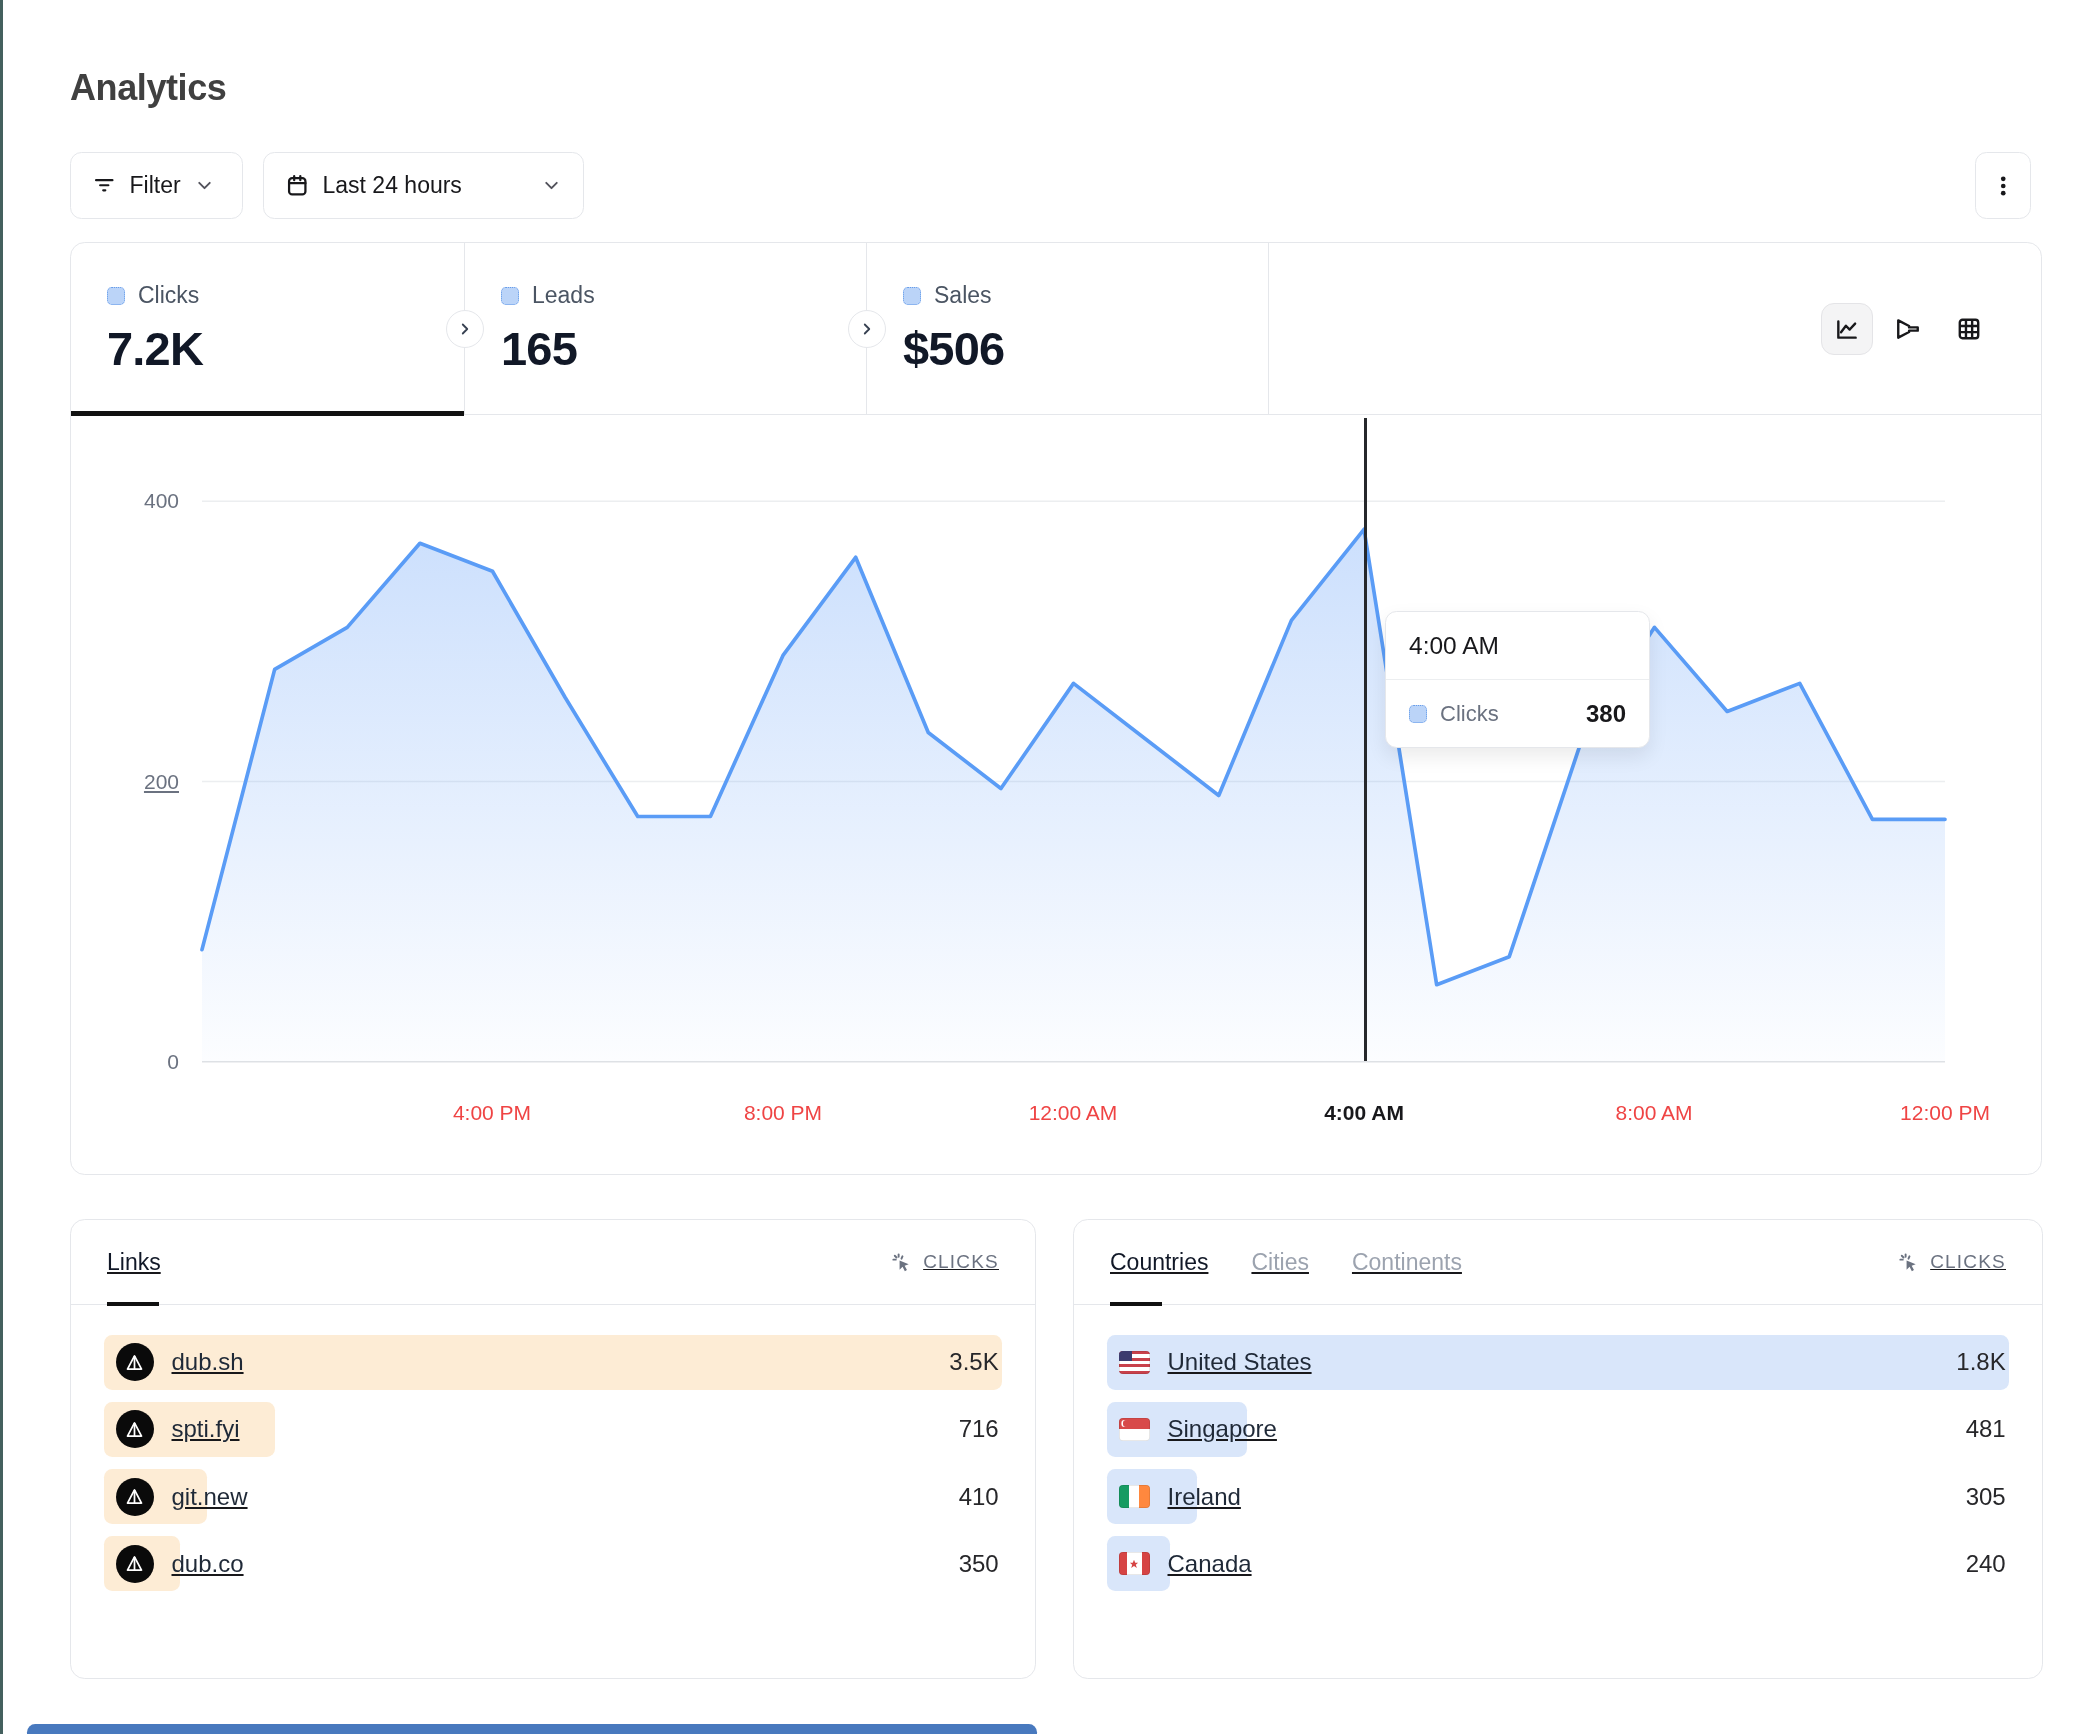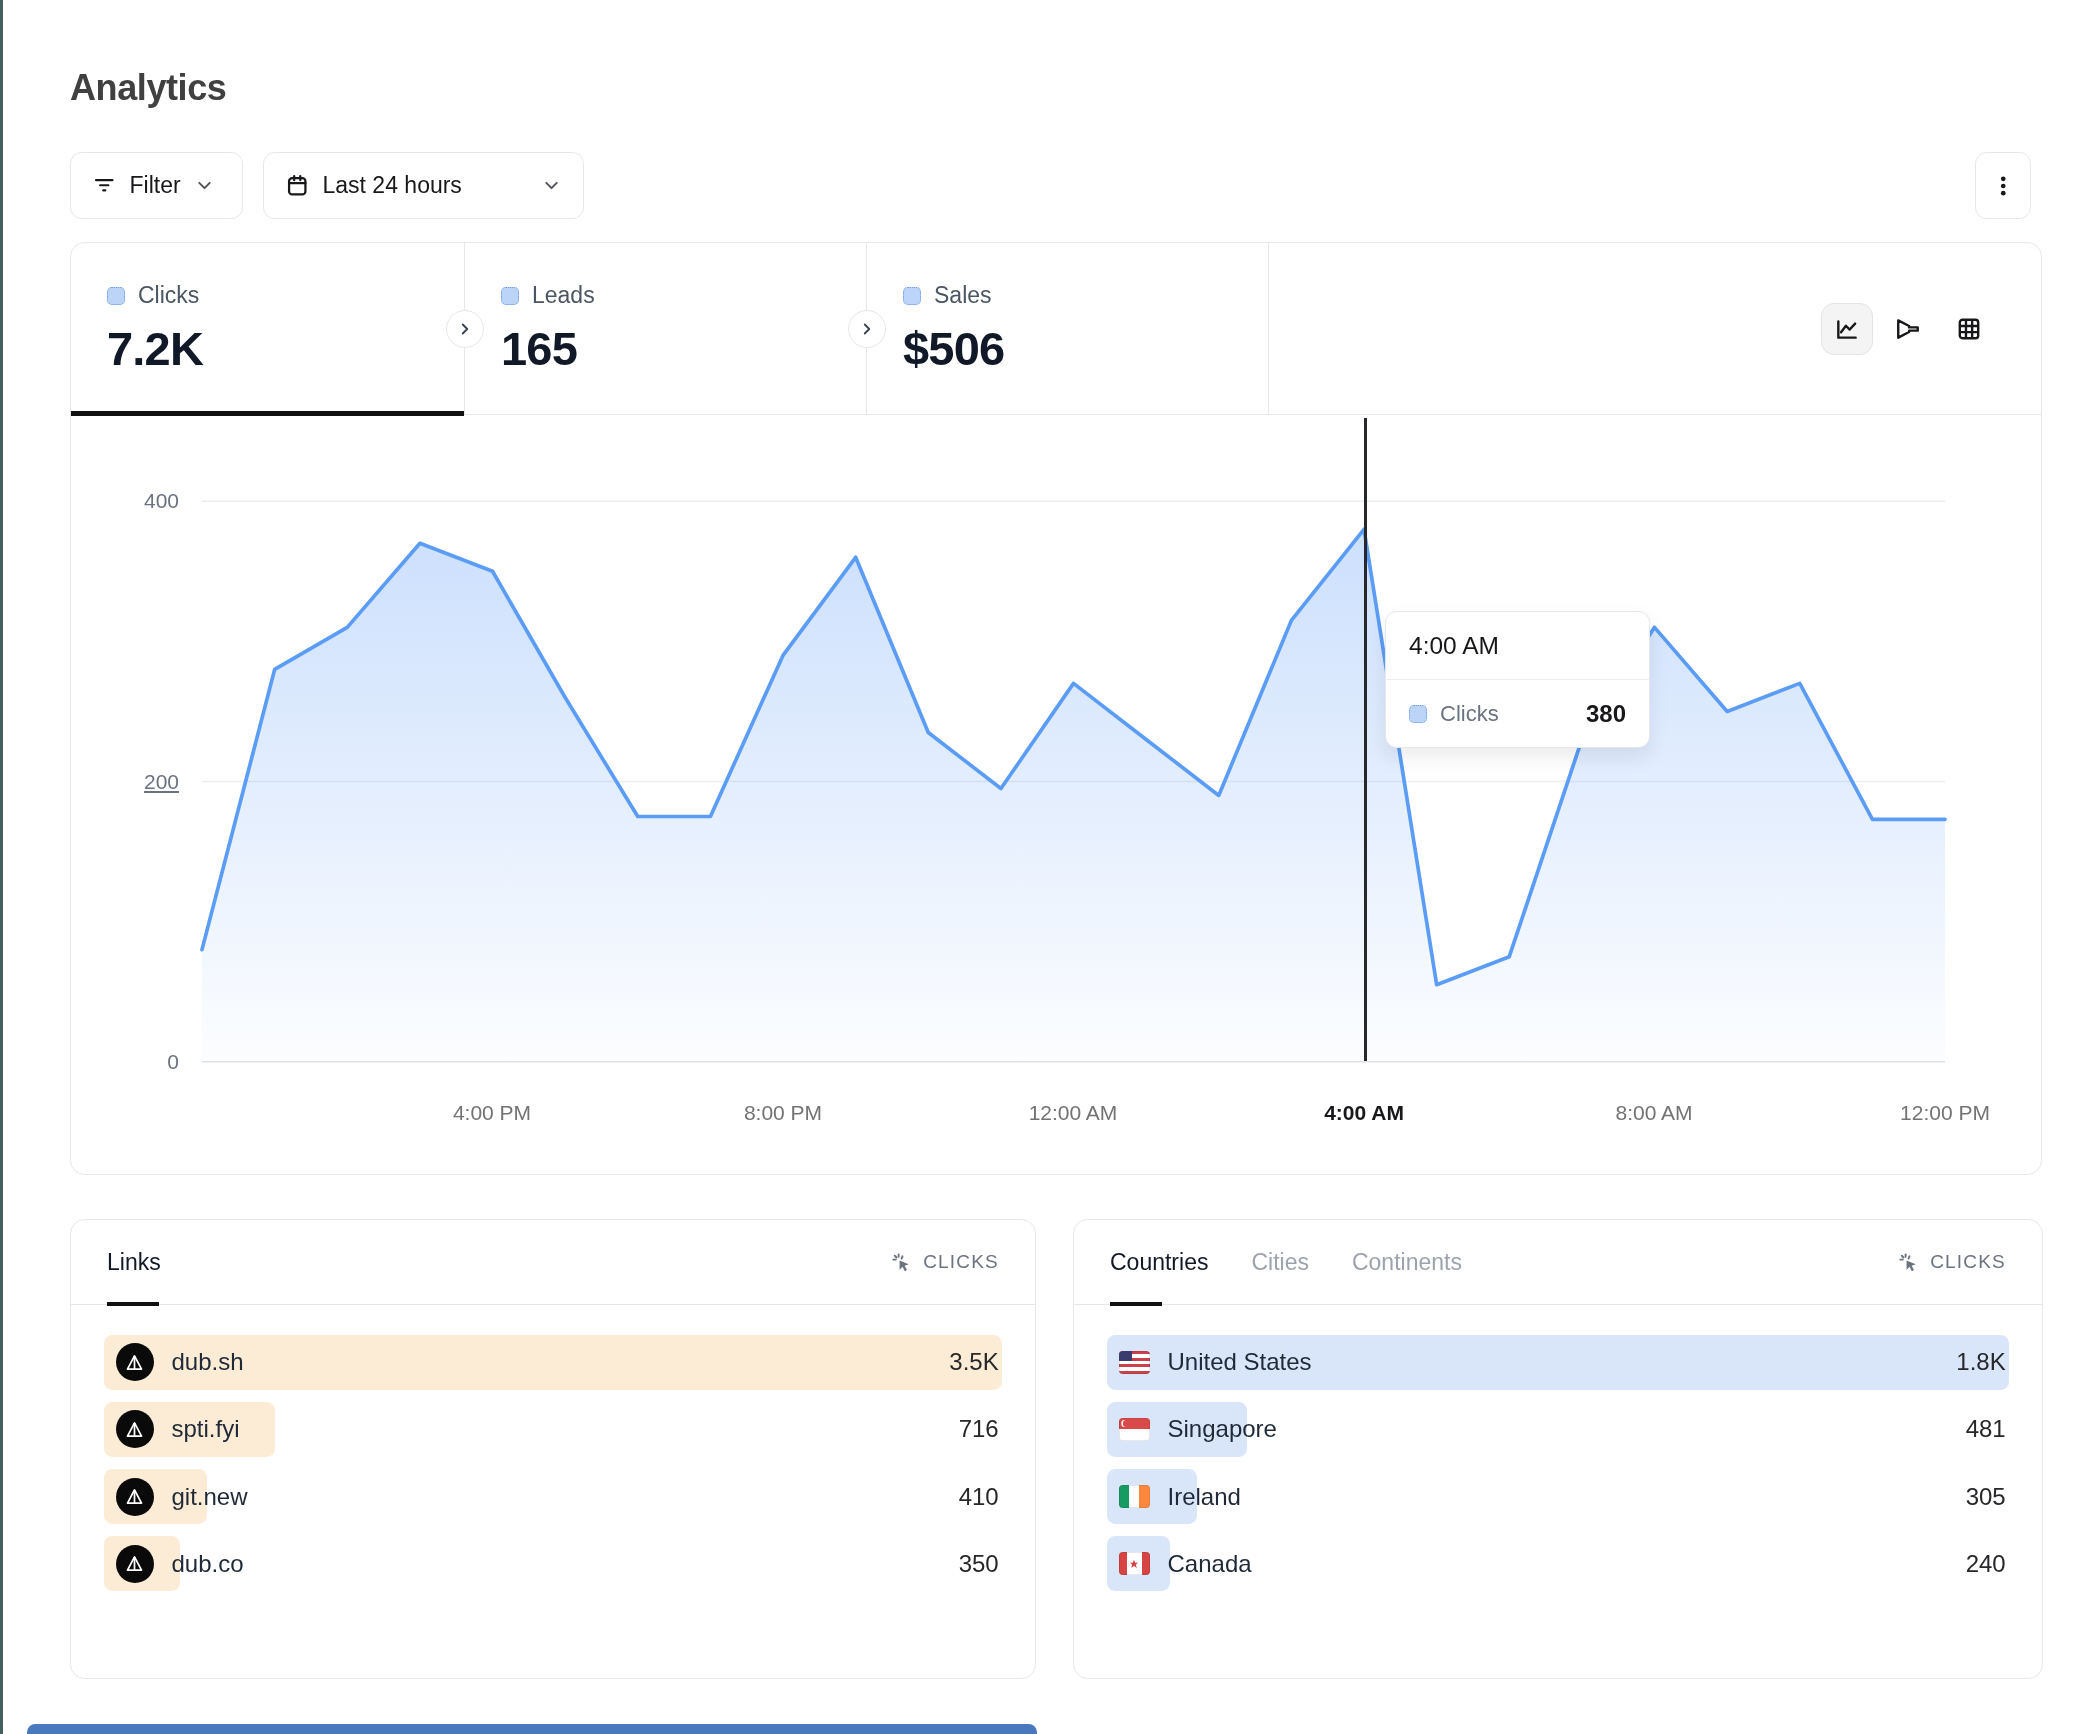--- a/index.html
+++ b/index.html
@@ -33,32 +33,32 @@
   .chev-circle { position:absolute; left:-19px; top:67px; width:38px; height:38px; background:#fff;
     border:0.8px solid #e5e7eb; border-radius:50%; display:flex; align-items:center; justify-content:center; cursor:pointer; }
   .view-toggles { position:absolute; right:46px; top:60px; display:flex; gap:9px; }
   .toggle-btn { width:52px; height:52px; border-radius:13px; display:flex; align-items:center; justify-content:center;
     background:transparent; border:0.8px solid transparent; cursor:pointer; }
   .toggle-btn.active { background:#f4f4f5; border-color:#e4e4e7; }
 
   .chart-section { position:relative; height:759px; }
   #chart-svg { position:absolute; }
   .ylabel { position:absolute; width:90px; text-align:right; font-size:21px; color:#6b7280; }
-  .xlabel { position:absolute; transform:translateX(-50%); font-size:21px; color:#737373; white-space:nowrap; }
+  .xlabel { position:absolute; transform:translateX(-50%); font-size:21px; color:#ef4444; white-space:nowrap; }
   .xlabel.hot { color:#18181b; font-weight:700; }
   .crosshair { position:absolute; top:3.3px; width:2.5px; background:#26282b; }
   .tooltip { position:absolute; top:196px; width:265px; background:#fff; border:0.8px solid #e5e7eb;
     border-radius:11.5px; box-shadow:0 8.2px 19.6px rgba(0,0,0,.08); z-index:5; }
   .tooltip .tt-head { padding:19.6px 23px; font-size:24.5px; color:#18181b; border-bottom:0.8px solid #eceef0; }
   .tooltip .tt-row { padding:19.6px 23px; display:flex; align-items:center; gap:13px; }
   .tooltip .tt-series { font-size:22px; color:#6b7280; }
   .tooltip .tt-val { margin-left:auto; font-size:24px; font-weight:700; color:#18181b; }
 
   
-  .panel { position:absolute; top:1219px; height:460px; border:0.8px solid #e5e7eb; border-radius:14.7px; background:#fff; }
+  .panel { position:absolute; top:1219px; height:460px; border:0.8px solid #e5e7eb; border-radius:14.7px; background:#fff;text-decoration:underline; }
   .panel.links { left:70px; width:966px; }
   .panel.countries { left:1073px; width:970px; }
   .panel-head { position:relative; height:85px; border-bottom:0.8px solid #e5e7eb; display:flex; align-items:center; padding:0 36px; gap:43px; }
   .panel-tab { position:relative; font-size:23px; color:#111827; height:85px; display:flex; align-items:center; cursor:pointer; }
   .panel-tab.inactive { color:#9ca3af; }
   .panel-tab.active::after { content:""; position:absolute; left:0; bottom:-1.6px; height:4.1px; width:52px; background:#111111; }
   .metric-head { margin-left:auto; display:flex; align-items:center; gap:9.8px; font-size:19px; letter-spacing:1.2px;
     color:#6b7280; font-weight:500; }
   .rows { padding:29.5px 33px 0 33px; }
   .prow { position:relative; height:55px; margin-bottom:12.3px; display:flex; align-items:center; cursor:pointer; }

